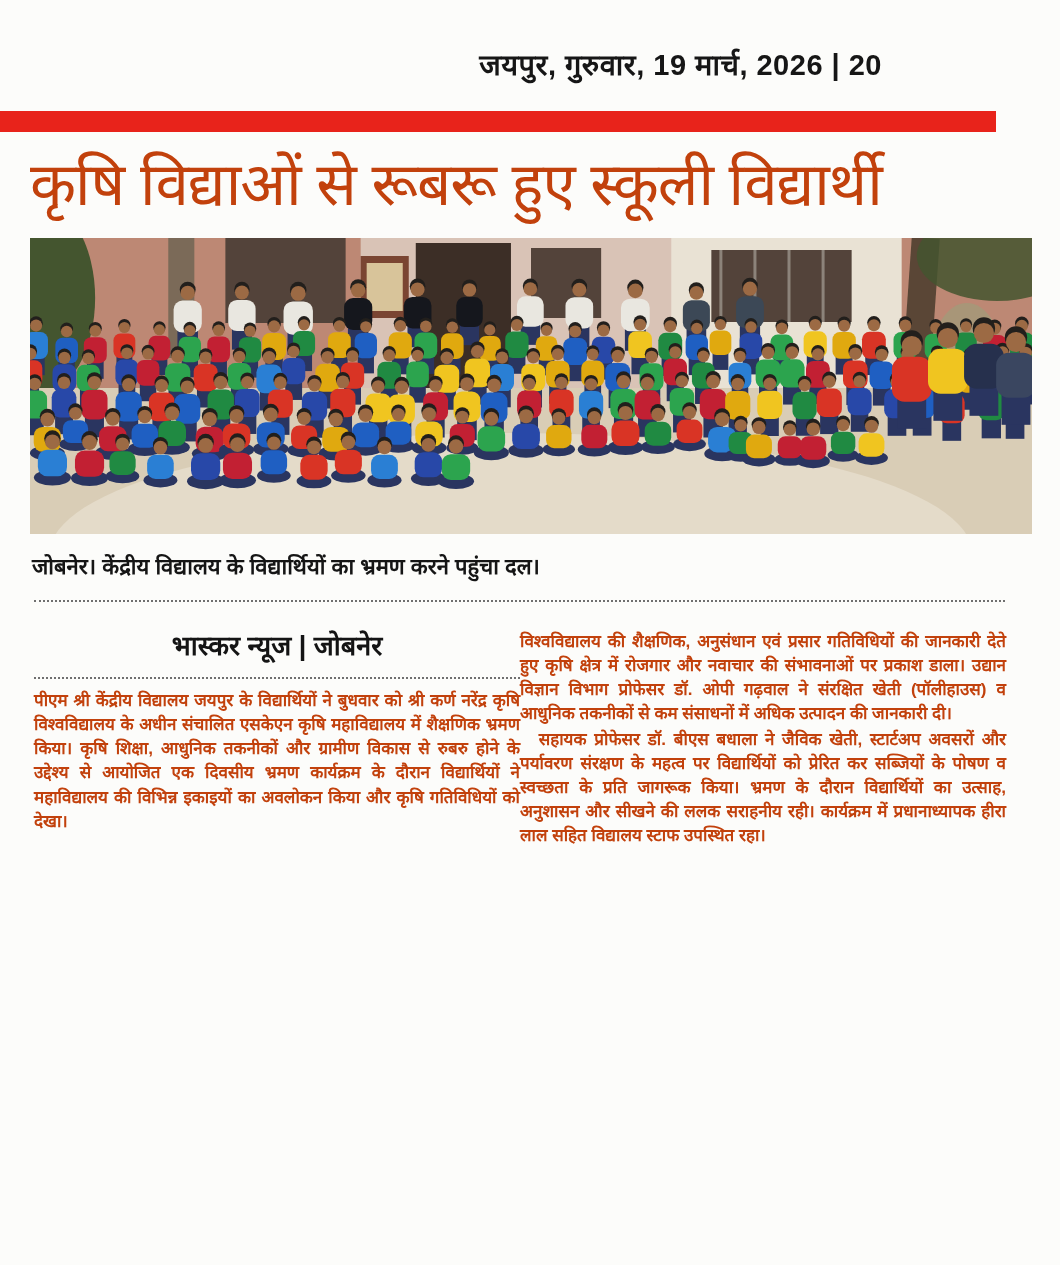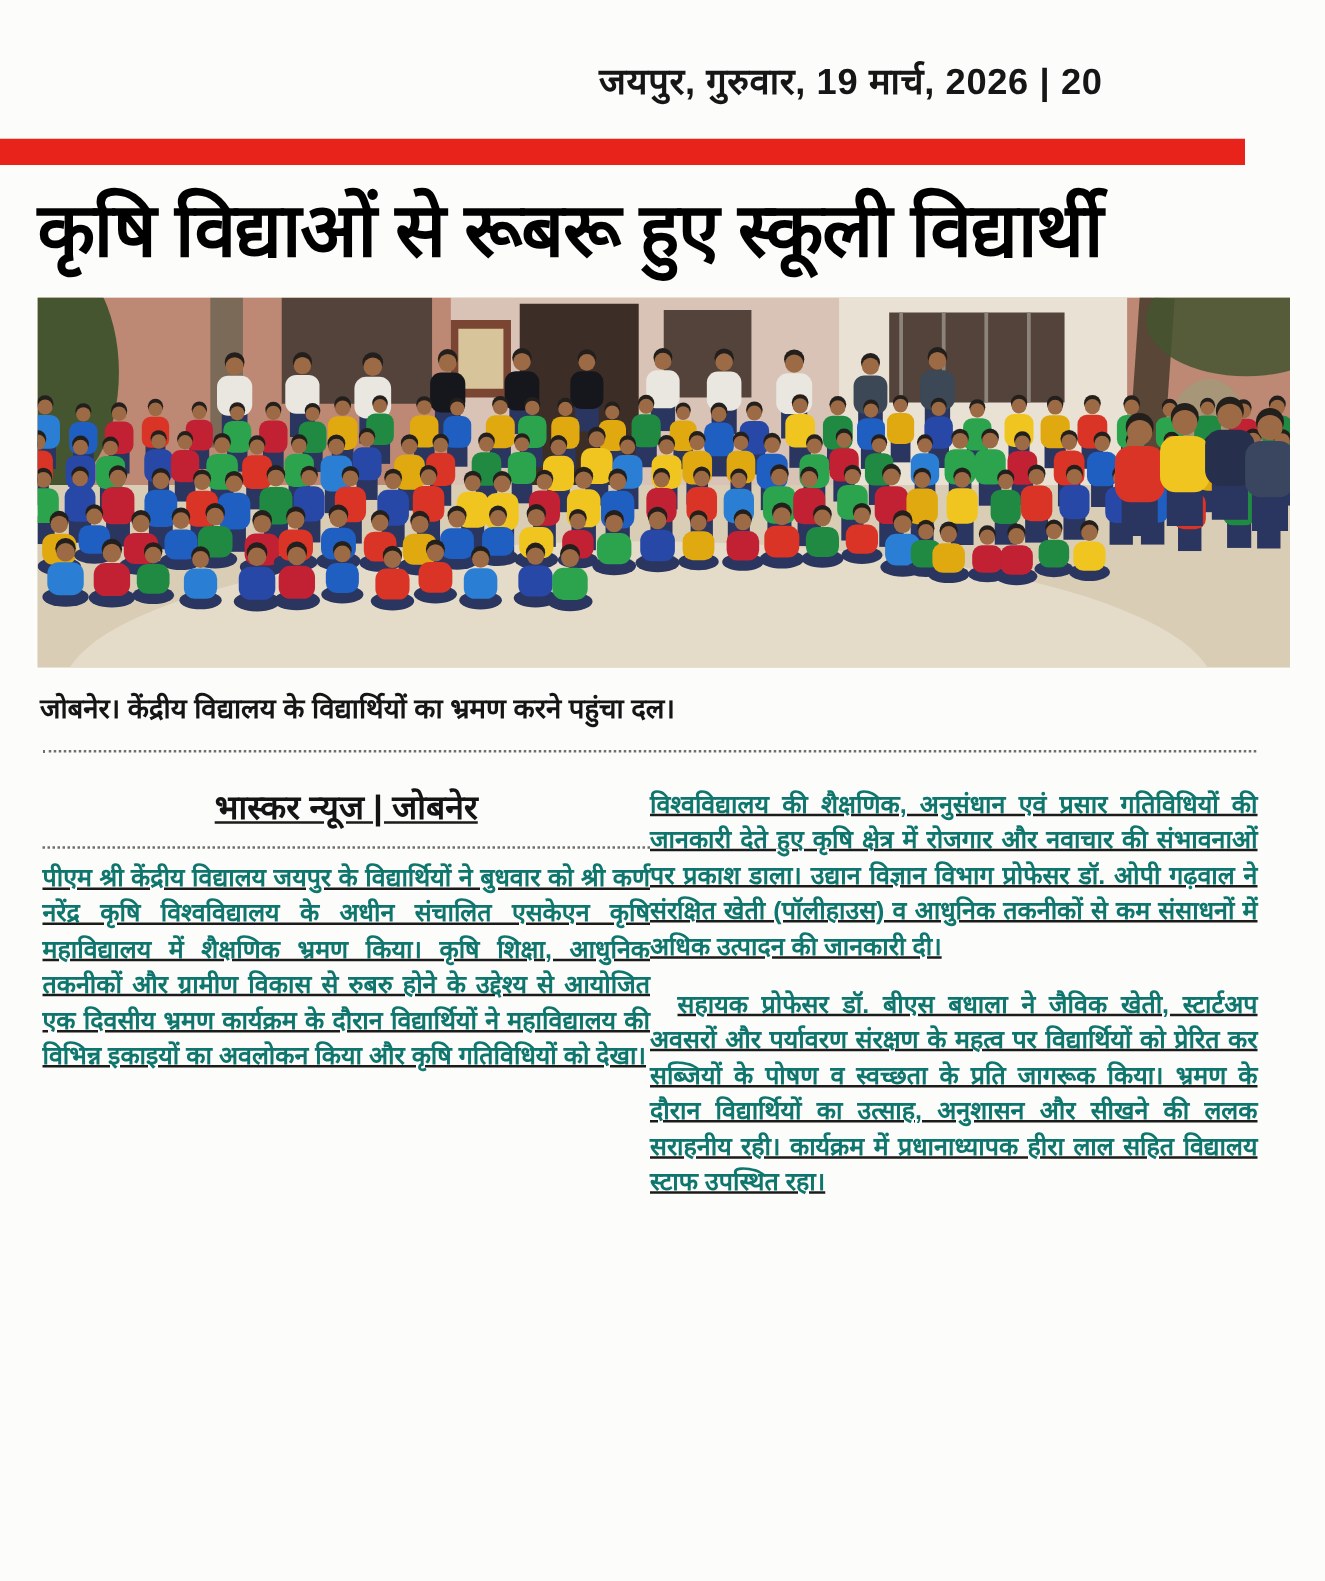--- a/index.html
+++ b/index.html
@@ -25,22 +25,22 @@
     margin-top:28px;
     width:996px;height:21px;
     background:#e8231b;
   }
 
   
   .headline{
     margin:14px 28px 0 30px;
     font-size:60px;
     line-height:1.3;
-    font-weight:700;
-    color:#000000;
+    font-weight:400;
+    color:#c2410c;
     letter-spacing:-1px;
     white-space:nowrap;
   }
 
   
   .photo-wrap{
     margin:14px 28px 0 30px;
     width:1002px;height:296px;
     background:#d9cdb6;
     overflow:hidden;
@@ -58,40 +58,39 @@
     border:0;
     border-top:2px dotted #6f6f6f;
     height:0;
   }
   .dotted.full{margin:20px 55px 0 34px;}
 
   
   .columns{
     display:flex;
     margin:18px 30px 0 34px;
-    text-decoration:underline;
   }
   .col{width:486px;}
   .byline{
     text-align:center;
     font-size:27px;
     font-weight:700;
     padding:6px 0 14px 0;
     color:#141414;
   }
   .col-left .dotted{margin:0 0 10px 0;}
   .body-text p{
     margin:0;
-    font-size:20px;
+    font-size:17px;
     line-height:1.42;
     font-weight:700;
     text-align:justify;
-    color:#0f766e;
-  }
-  .body-text p + p{text-indent:1.1em;margin-top:18px;}
+    color:#c2410c;
+  }
+  .body-text p + p{text-indent:1.1em;margin-top:1px;}
   .col-right .body-text{padding-top:10px;}
 </style>
 </head>
 <body>
 
 <div class="page">
 
   <div class="dateline">जयपुर, गुरुवार, 19 मार्च, 2026 | 20</div>
 
   <div class="red-bar"></div>

